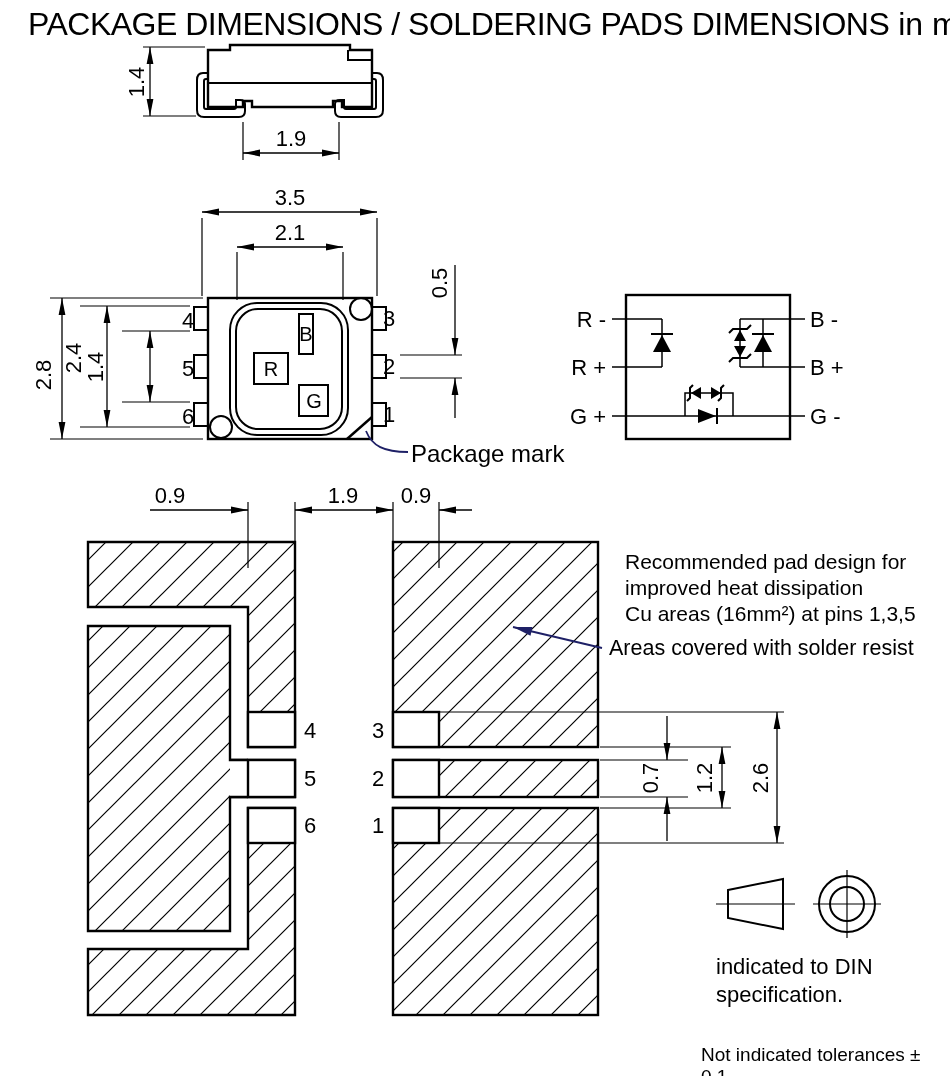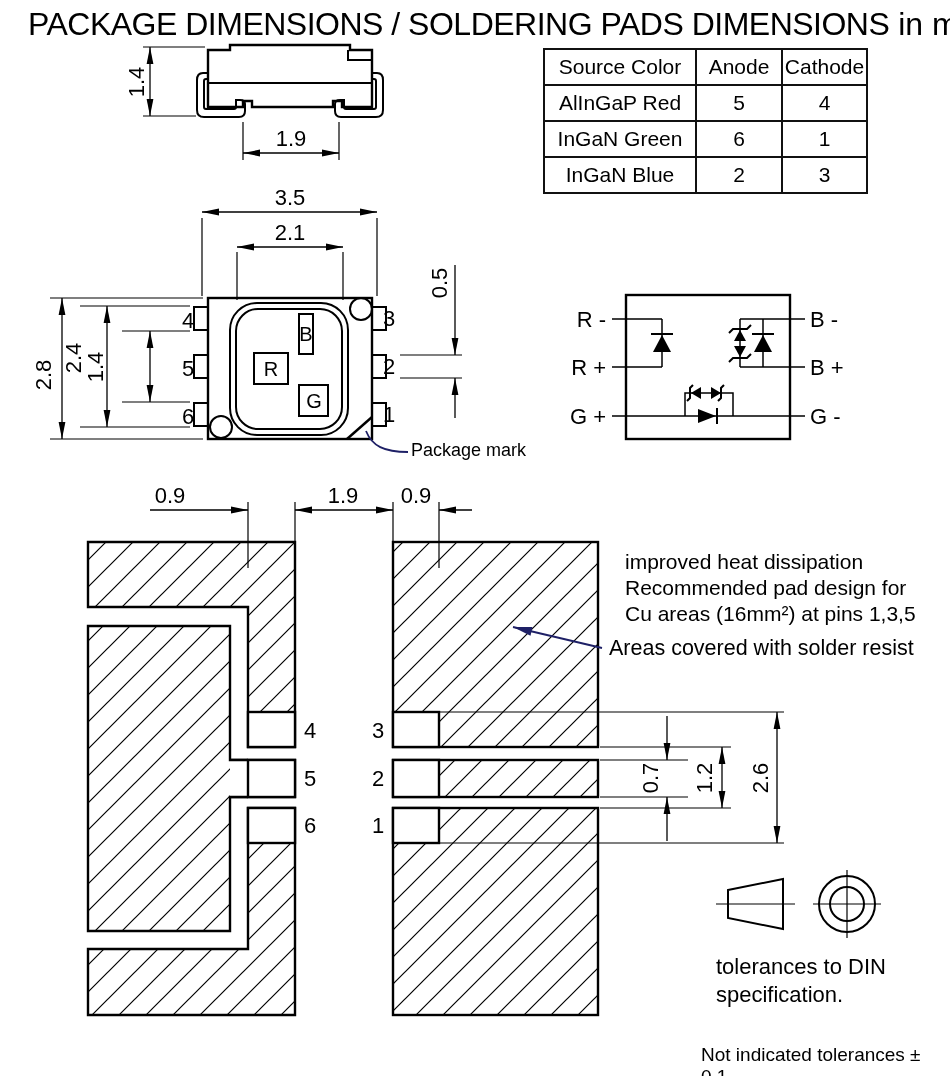--- a/index.html
+++ b/index.html
@@ -22,21 +22,21 @@
   .thin{fill:none;stroke:#000;stroke-width:1.2px;}
   .dim{fill:none;stroke:#000;stroke-width:1.3px;}
   .wire{fill:none;stroke:#000;stroke-width:1.5px;}
   .whitefill{fill:#fff;stroke:#000;stroke-width:2.4px;}
   .hatched{fill:url(#hatch);stroke:#000;stroke-width:2.4px;}
   .navy{stroke:#1e2066;fill:none;stroke-width:1.8px;}
   .chiptxt{font-size:20px;}
   
   .note{font-size:21px;line-height:26px;}
   #note-resist{font-size:21.5px;}
-  #note-pkgmark{font-size:18px;text-align:right;}
+  #note-pkgmark{font-size:24px;text-align:right;}
   #note-din{font-size:22px;line-height:28px;}
   #note-tol{font-size:19px;}
 </style>
 </head>
 <body>
 
 <div id="page">
 
 <svg width="950" height="1076" viewBox="0 0 950 1076">
   <defs>
@@ -235,55 +235,31 @@
     <circle class="med" cx="847" cy="904" r="28"></circle>
     <circle class="med" cx="847" cy="904" r="17"></circle>
     <path class="thin" d="M813,904 H881 M847,870 V938"></path>
   </g>
 </svg>
 
 <div id="title" class="abs">
   <span class="main">PACKAGE DIMENSIONS / SOLDERING PADS DIMENSIONS</span><span class="unit"> in millimeters</span>
 </div>
 
-<table id="pintable" class="abs">
-  <tbody>
-        <tr>
-    <td class="c0">Source Color</td>
-    <td class="c1">Anode</td>
-    <td class="c2">Cathode</td>
-  </tr>
-  <tr>
-    <td>AlInGaP Red</td>
-    <td>5</td>
-    <td>4</td>
-  </tr>
-  <tr>
-    <td>InGaN Green</td>
-    <td>6</td>
-    <td>1</td>
-  </tr>
-  <tr>
-    <td>InGaN Blue</td>
-    <td>2</td>
-    <td>3</td>
-  </tr>
-</tbody>
-    </table>
 
 <div id="note-pkgmark" class="abs" style="left:411px;top:440px;">Package mark</div>
 
 <div class="abs note" style="left:625px;top:549px;">
+  <div>Recommended pad design for</div>
   <div>improved heat dissipation</div>
-  <div>Recommended pad design for</div>
   <div>Cu areas (16mm²) at pins 1,3,5</div>
 </div>
 
 <div id="note-resist" class="abs" style="left:609px;top:636px;">Areas covered with solder resist</div>
 
 <div id="note-din" class="abs" style="left:716px;top:953px;">
-  <div>tolerances to DIN</div>
+  <div>indicated to DIN</div>
   <div>specification.</div>
 </div>
 
 <div id="note-tol" class="abs" style="left:682px;top:1044px;margin-left:19px;">Not indicated tolerances ± 0.1</div>
 
 </div>
 
 </body></html>

